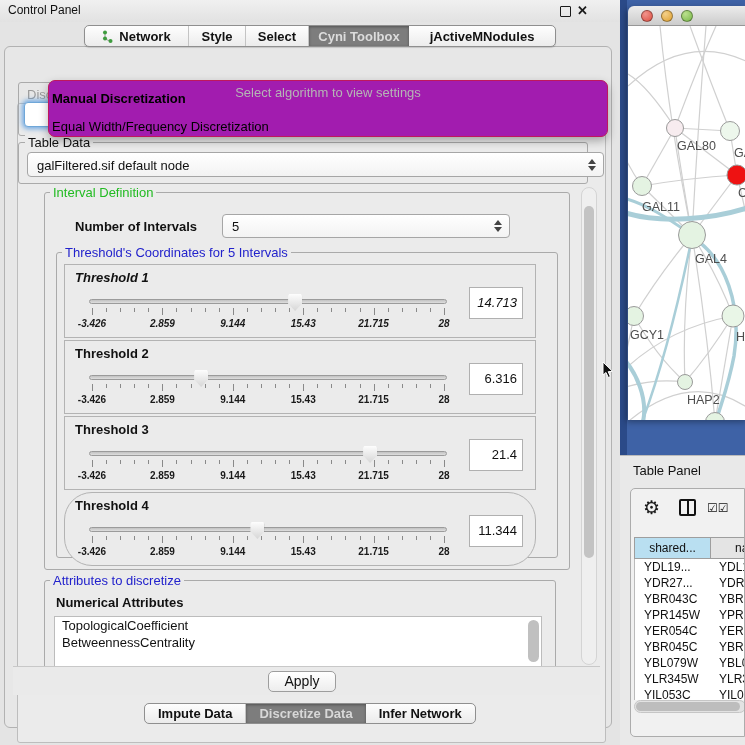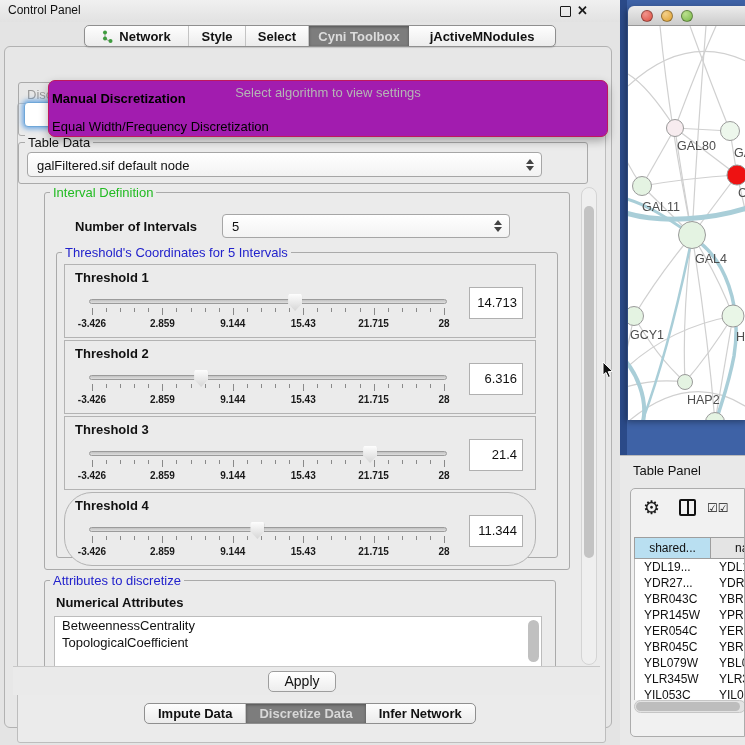--- a/index.html
+++ b/index.html
@@ -44,21 +44,21 @@
   .combo { background:linear-gradient(#ffffff,#f3f3f3); border:1px solid #a6a6a6; border-radius:4px; font-size:13px; color:#111; }
   .combo .val { position:absolute; left:9px; top:50%; transform:translateY(-50%); white-space:nowrap; }
   .stepper { position:absolute; right:6px; top:50%; transform:translateY(-50%); width:9px; height:14px; }
   .stepper:before, .stepper:after { content:""; position:absolute; left:0; border-left:4.5px solid transparent; border-right:4.5px solid transparent; }
   .stepper:before { top:1px; border-bottom:5px solid #444; }
   .stepper:after { bottom:1px; border-top:5px solid #444; }
 
   
   #tdgroup { left:18px; top:142px; width:570px; height:42px; }
   #tdtitle { left:25px; top:135px; color:#111; }
-  #tdcombo { left:27px; top:152px; width:515px; height:25px;padding-left:35px; }
+  #tdcombo { left:27px; top:152px; width:577px; height:25px;padding-left:35px; }
 
   
   #viewport { left:20px; top:186px; width:558px; height:480px; overflow:hidden; }
   #vscroll { left:581px; top:187px; width:16px; height:478px; background:#efefef; border:1px solid #d4d4d4; border-radius:8px; }
   #vthumb { left:2px; top:18px; width:10px; height:352px; background:#c3c3c3; border-radius:6px; }
 
   #intgroup { left:24px; top:6px; width:526px; height:378px; }
   #inttitle { left:30px; top:-1px; color:#22bb22; }
   #noilabel { left:55px; top:33px; font-size:13px; font-weight:bold; color:#111; }
   #noicombo { left:202px; top:28px; width:288px; height:24px; }
@@ -185,21 +185,21 @@
   <div id="intgroup" class="abs group"></div>
   <div id="inttitle" class="abs gtitle">Interval Definition</div>
   <div id="noilabel" class="abs">Number of Intervals</div>
   <div id="noicombo" class="abs combo">
     <span class="val">5</span>
     <span class="stepper"></span>
   </div>
   <div id="thrgroup" class="abs group"></div>
   <div id="thrtitle" class="abs gtitle">Threshold's Coordinates for 5 Intervals</div>
   <div id="thpanels">
-      <div class="thpanel" style="top: 78px;">
+      <div class="thpanel" style="top: 78px; font-style: italic;">
         <div class="thtitle">Threshold 1</div>
         <div class="sliderwrap">
           <div class="track"></div>
           <div class="ticks">
             <div class="tick major" style="left: 0%;"></div>
             <div class="tick minor" style="left: 4%;"></div>
             <div class="tick minor" style="left: 8%;"></div>
             <div class="tick minor" style="left: 12%;"></div>
             <div class="tick minor" style="left: 16%;"></div>
             <div class="tick major" style="left: 20%;"></div>
@@ -368,22 +368,22 @@
         </div>
         <div class="valbox">11.344</div>
       </div>
     </div>
 
   <div id="attrgroup" class="abs group"></div>
   <div id="attrtitle" class="abs gtitle">Attributes to discretize</div>
   <div id="numattr" class="abs">Numerical Attributes</div>
   <div id="listbox" class="abs">
     <div id="listitems">
+        <div class="litem">TopologicalCoefficient</div>
         <div class="litem">BetweennessCentrality</div>
-        <div class="litem">TopologicalCoefficient</div>
       </div>
     <div id="listscroll"></div>
   </div>
 </div>
 <div id="vscroll" class="abs">
   <div id="vthumb" class="abs"></div>
 </div>
 
 <div id="applyrow" class="abs">
   <div id="applybtn" class="abs">Apply</div>

